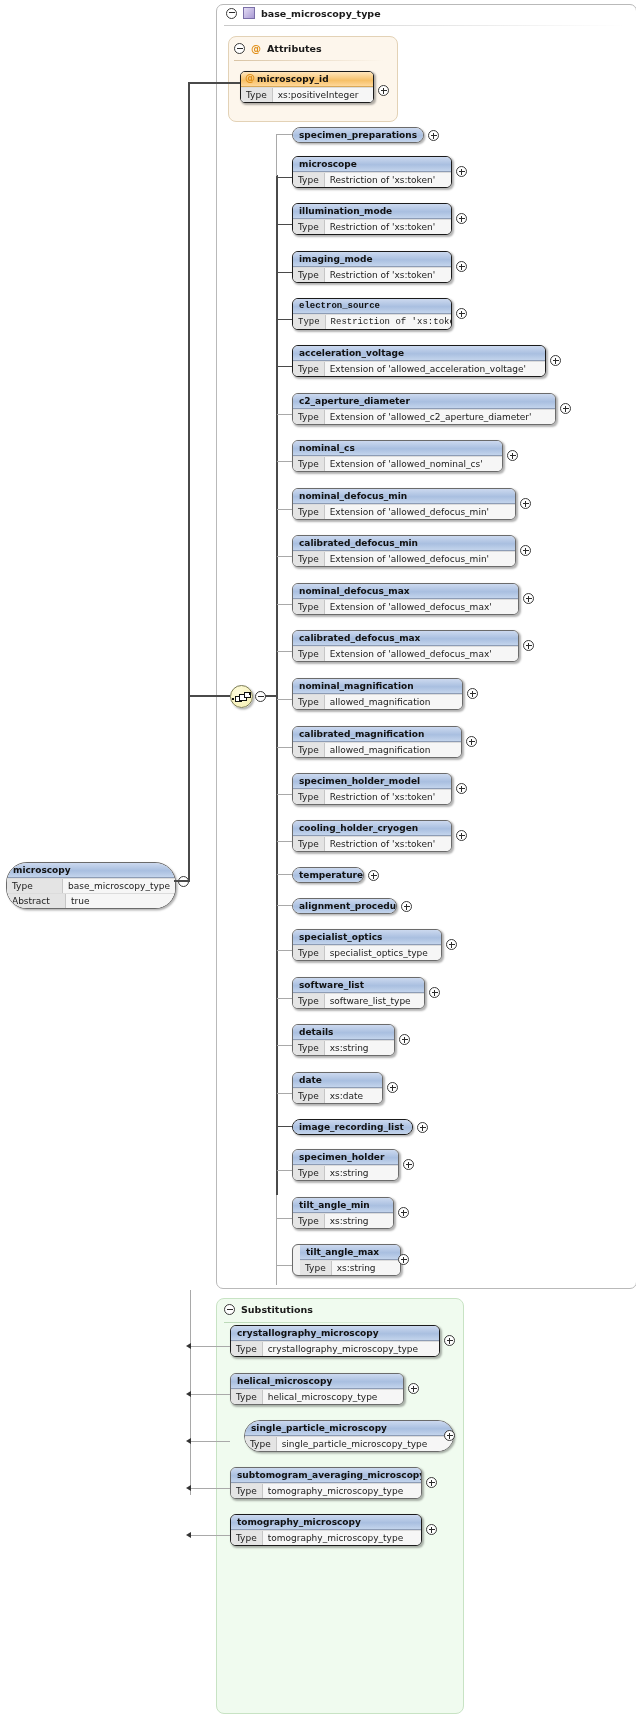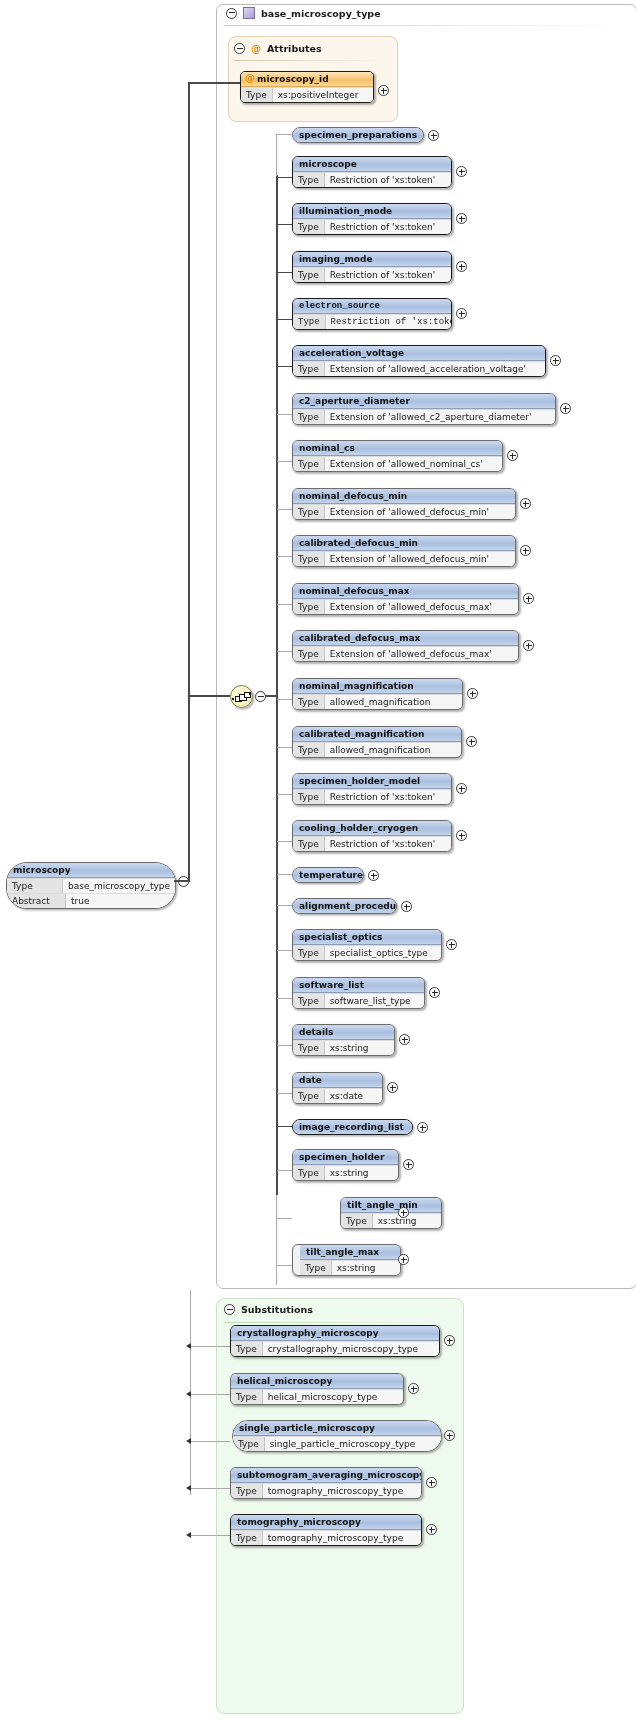--- a/index.html
+++ b/index.html
@@ -360,21 +360,21 @@
     <div class="ln dark" style="left: 277px; top: 1126px; width: 15px; height: 1px;"></div>
     <div class="node" style="left: 292px; top: 1149px; width: 105px;">
       <div class="title">specimen_holder</div>
       <div class="row">
         <span class="k">Type</span>
         <span class="v">xs:string</span>
       </div>
     </div>
     <div class="node-plus" style="left: 403px; top: 1159px;"><span class="tgl plus"></span></div>
     <div class="ln hair" style="left: 277px; top: 1170px; width: 15px; height: 1px;"></div>
-    <div class="node" style="left: 292px; top: 1197px; width: 100px; margin-left: 48px;">
+    <div class="node" style="left: 292px; top: 1197px; width: 100px;">
       <div class="title">tilt_angle_min</div>
       <div class="row">
         <span class="k">Type</span>
         <span class="v">xs:string</span>
       </div>
     </div>
     <div class="node-plus" style="left: 398px; top: 1207px;"><span class="tgl plus"></span></div>
     <div class="ln hair" style="left: 277px; top: 1218px; width: 15px; height: 1px;"></div>
     <div class="node" style="left: 292px; top: 1244px; width: 100px; padding-left: 7px;">
       <div class="title">tilt_angle_max</div>
@@ -410,21 +410,21 @@
     <div class="node" style="left: 230px; top: 1373px; width: 172px;">
       <div class="title">helical_microscopy</div>
       <div class="row">
         <span class="k">Type</span>
         <span class="v">helical_microscopy_type</span>
       </div>
     </div>
     <div class="node-plus" style="left: 408px; top: 1383px;"><span class="tgl plus"></span></div>
     <div class="ln hair" style="left: 191px; top: 1394px; width: 39px; height: 1px;"></div>
     <div class="arrow" style="left: 186px; top: 1391px; border-right: none; border-left: 5px solid rgb(51, 51, 51); transform: rotate(180deg);"></div>
-    <div class="node" style="left: 232px; top: 1420px; width: 208px; border-radius: 16px;">
+    <div class="node" style="left: 244px; top: 1420px; width: 208px; border-radius: 16px;">
       <div class="title">single_particle_microscopy</div>
       <div class="row">
         <span class="k">Type</span>
         <span class="v">single_particle_microscopy_type</span>
       </div>
     </div>
     <div class="node-plus" style="left: 444px; top: 1430px;"><span class="tgl plus"></span></div>
     <div class="ln hair" style="left: 191px; top: 1441px; width: 39px; height: 1px;"></div>
     <div class="arrow" style="left: 186px; top: 1438px; border-right: none; border-left: 5px solid rgb(51, 51, 51); transform: rotate(180deg);"></div>
     <div class="node" style="left: 230px; top: 1467px; width: 190px;">

